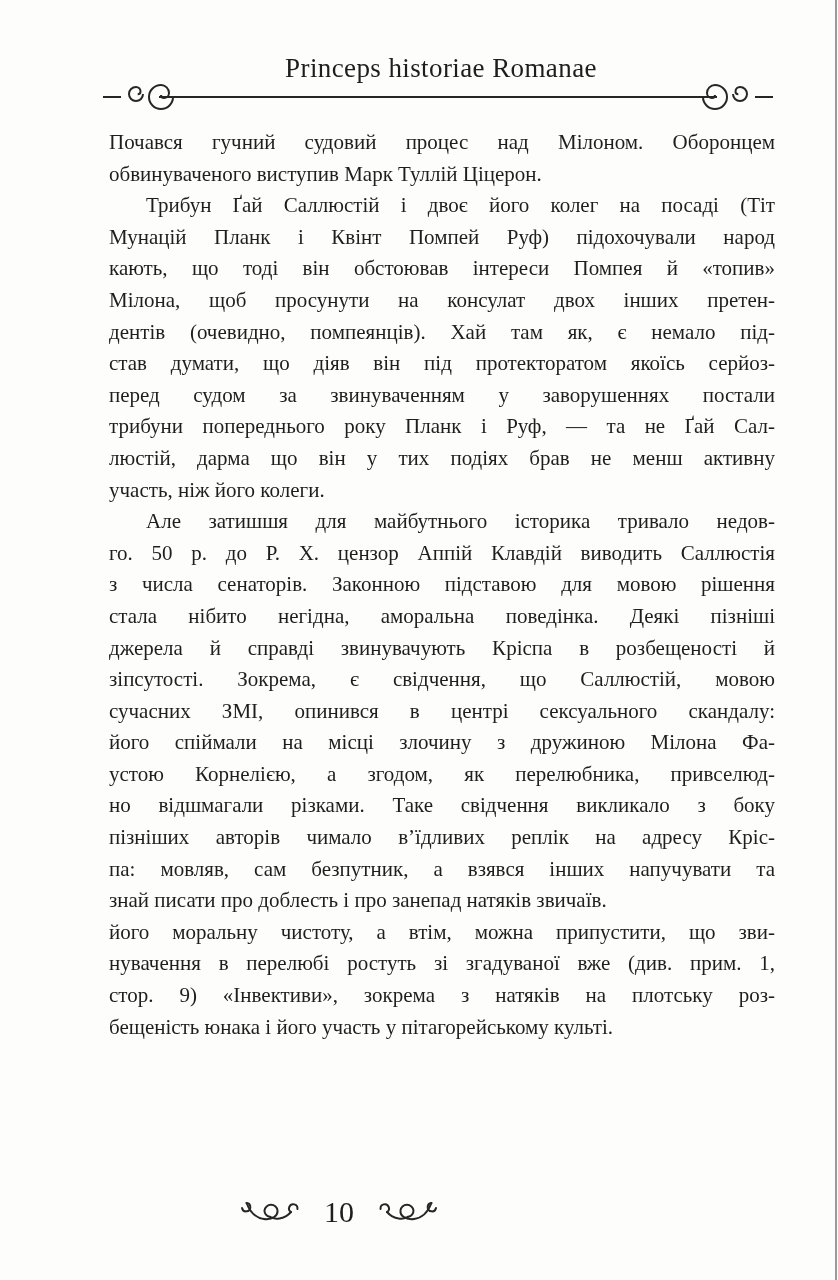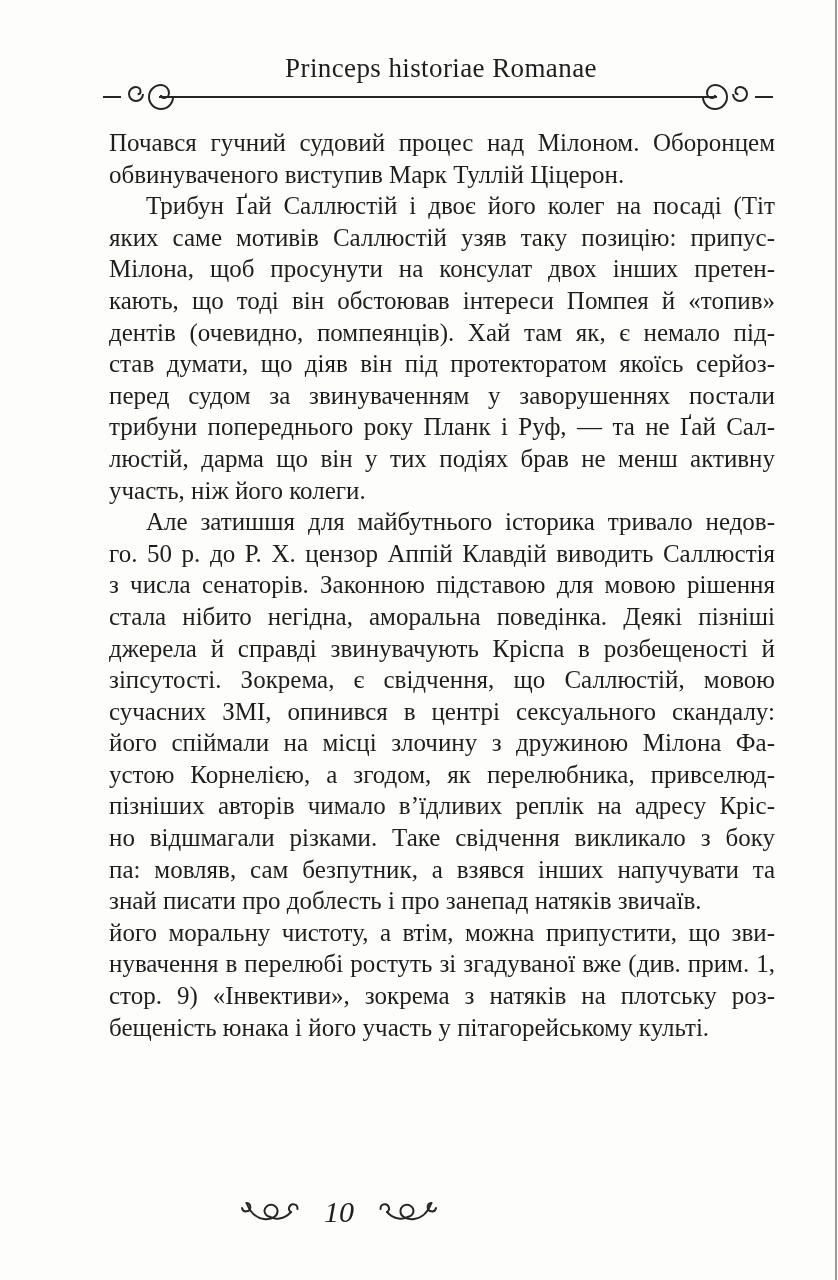--- a/index.html
+++ b/index.html
@@ -53,42 +53,41 @@
   .divider path, .divider line {
     stroke: var(--ornament, #262626);
     fill: none;
   }
   
   .page-body {
     position: absolute;
     top: 127px;
     left: 109px;
     width: 666px;
-    font-size: 25px;
+    font-size: 21px;
     line-height: 31.6px;
   }
   .para { margin: 0; }
   .line {
     text-align: justify;
     text-align-last: justify;
     white-space: normal;
   }
   .line.last { text-align-last: left; }
   .para.indent .line.first { padding-left: 37px; }
   
   .page-footer {
     position: absolute;
     top: 1194px;
     left: 0;
     width: 678px;
     display: flex;
     justify-content: center;
     align-items: center;
     gap: 22px;
-    font-style: italic;
   }
   .page-number {
     font-size: 30px;
     line-height: 36px;
     color: var(--ink, #1e1e1e);
   }
   .flourish {
     width: 64px;
     height: 28px;
   }
@@ -125,42 +124,42 @@
     </g>
   </svg>
 
   <main class="page-body">
       <div class="para">
         <div class="line first">Почався гучний судовий процес над Мілоном. Оборонцем</div>
         <div class="line last">обвинуваченого виступив Марк Туллій Ціцерон.</div>
       </div>
       <div class="para indent">
         <div class="line first">Трибун Ґай Саллюстій і двоє його колег на посаді (Тіт</div>
-        <div class="line">яких саме мотивів Саллюстій узяв таку позицію: припус-</div>
+        <div class="line">Мунацій Планк і Квінт Помпей Руф) підохочували народ</div>
+        <div class="line">кають, що тоді він обстоював інтереси Помпея й «топив»</div>
         <div class="line">Мілона, щоб просунути на консулат двох інших претен-</div>
-        <div class="line">кають, що тоді він обстоював інтереси Помпея й «топив»</div>
         <div class="line">дентів (очевидно, помпеянців). Хай там як, є немало під-</div>
         <div class="line">став думати, що діяв він під протекторатом якоїсь серйоз-</div>
         <div class="line">перед судом за звинуваченням у заворушеннях постали</div>
         <div class="line">трибуни попереднього року Планк і Руф, — та не Ґай Сал-</div>
         <div class="line">люстій, дарма що він у тих подіях брав не менш активну</div>
         <div class="line last">участь, ніж його колеги.</div>
       </div>
       <div class="para indent">
         <div class="line first">Але затишшя для майбутнього історика тривало недов-</div>
         <div class="line">го. 50 р. до Р. Х. цензор Аппій Клавдій виводить Саллюстія</div>
         <div class="line">з числа сенаторів. Законною підставою для мовою рішення</div>
         <div class="line">стала нібито негідна, аморальна поведінка. Деякі пізніші</div>
         <div class="line">джерела й справді звинувачують Кріспа в розбещеності й</div>
         <div class="line">зіпсутості. Зокрема, є свідчення, що Саллюстій, мовою</div>
         <div class="line">сучасних ЗМІ, опинився в центрі сексуального скандалу:</div>
         <div class="line">його спіймали на місці злочину з дружиною Мілона Фа-</div>
         <div class="line">устою Корнелією, а згодом, як перелюбника, привселюд-</div>
+        <div class="line">но відшмагали різками. Таке свідчення викликало з боку</div>
         <div class="line">пізніших авторів чимало в’їдливих реплік на адресу Кріс-</div>
-        <div class="line">но відшмагали різками. Таке свідчення викликало з боку</div>
         <div class="line">па: мовляв, сам безпутник, а взявся інших напучувати та</div>
         <div class="line last">знай писати про доблесть і про занепад натяків звичаїв.</div>
       </div>
       <div class="para indent">
         <div class="line">його моральну чистоту, а втім, можна припустити, що зви-</div>
         <div class="line">нувачення в перелюбі ростуть зі згадуваної вже (див. прим. 1,</div>
         <div class="line">стор. 9) «Інвективи», зокрема з натяків на плотську роз-</div>
         <div class="line last">бещеність юнака і його участь у пітагорейському культі.</div>
       </div>
     </main>

